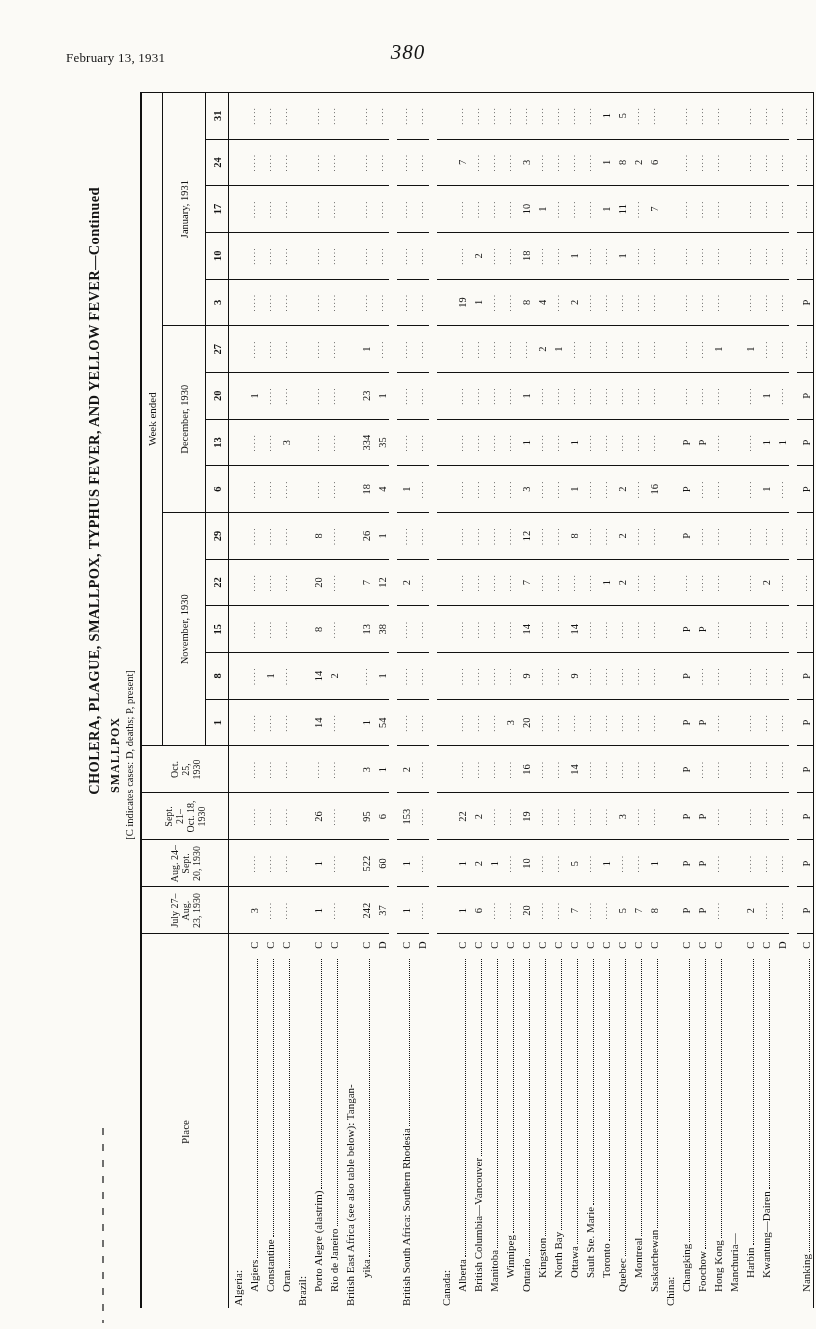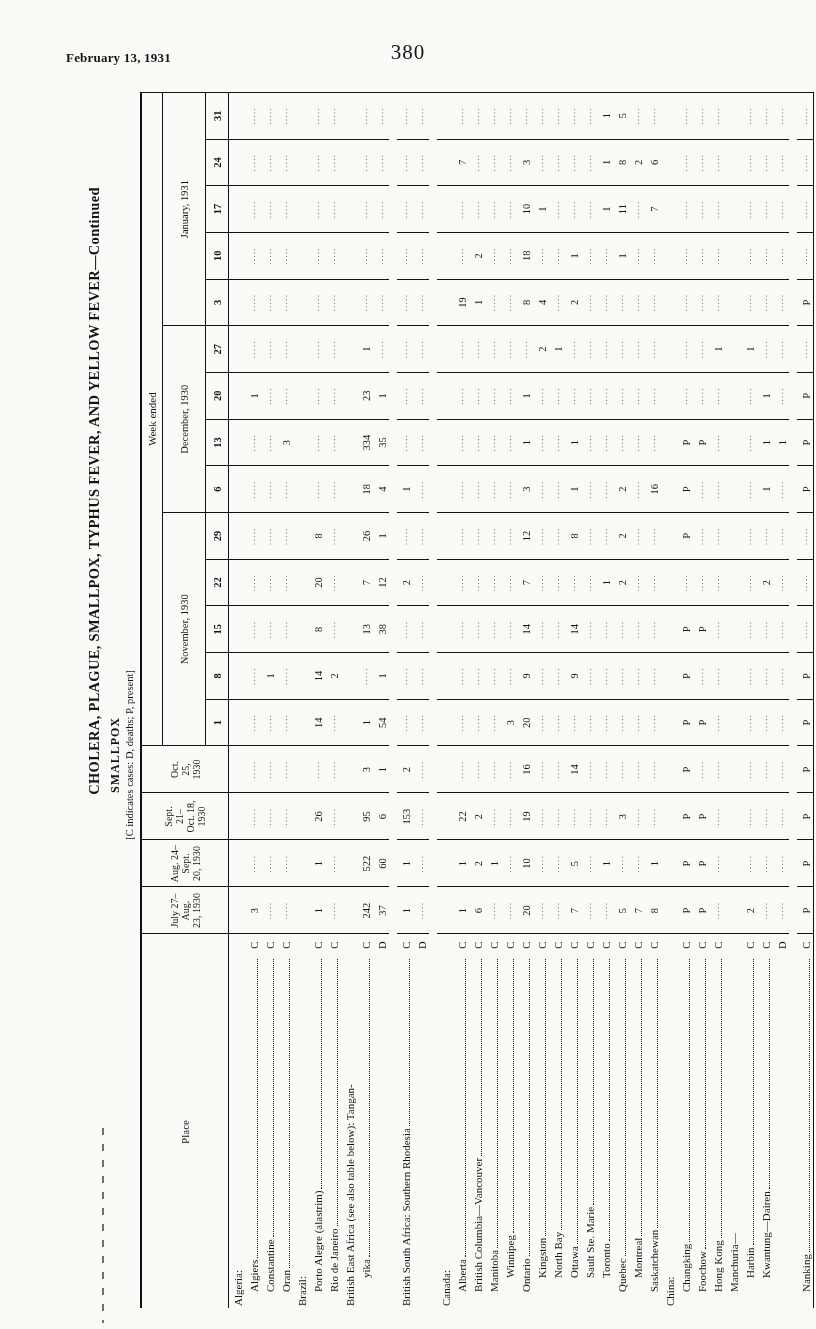--- a/index.html
+++ b/index.html
@@ -1,22 +1,22 @@
 <!DOCTYPE html>
 <html><head>
 <meta charset="utf-8">
 <style>
   html,body{margin:0;padding:0;}
   body{
     width:816px;height:1329px;position:relative;overflow:hidden;
     background:#fbfaf6;color:#141414;
     font-family:"Liberation Serif","DejaVu Serif",serif;
   }
-  .page-date{position:absolute;left:66px;top:50px;font-size:13px;font-weight:bold;letter-spacing:.2px;}
-  .page-num{position:absolute;left:0;right:0;top:40px;text-align:center;font-size:21px;letter-spacing:1px;}
+  .page-date{position:absolute;left:66px;top:50px;font-size:13px;font-weight:normal;letter-spacing:.2px;}
+  .page-num{position:absolute;left:0;right:0;top:40px;text-align:center;font-size:21px;letter-spacing:1px;font-style:italic;}
   
   .rot-wrap{position:absolute;left:86px;top:92px;width:726px;height:1216px;}
   .rot-inner{
     position:absolute;left:50%;top:50%;width:1216px;height:726px;
     transform:translate(-50%,-50%) rotate(-90deg);
   }
   .tbl-title{position:absolute;top:0;left:817px;transform:translateX(-50%);
     font-size:14.5px;font-weight:bold;white-space:nowrap;letter-spacing:.3px;}
   .tbl-subtitle{position:absolute;top:22px;left:553px;transform:translateX(-50%);
     font-size:12px;font-weight:bold;letter-spacing:1px;}

